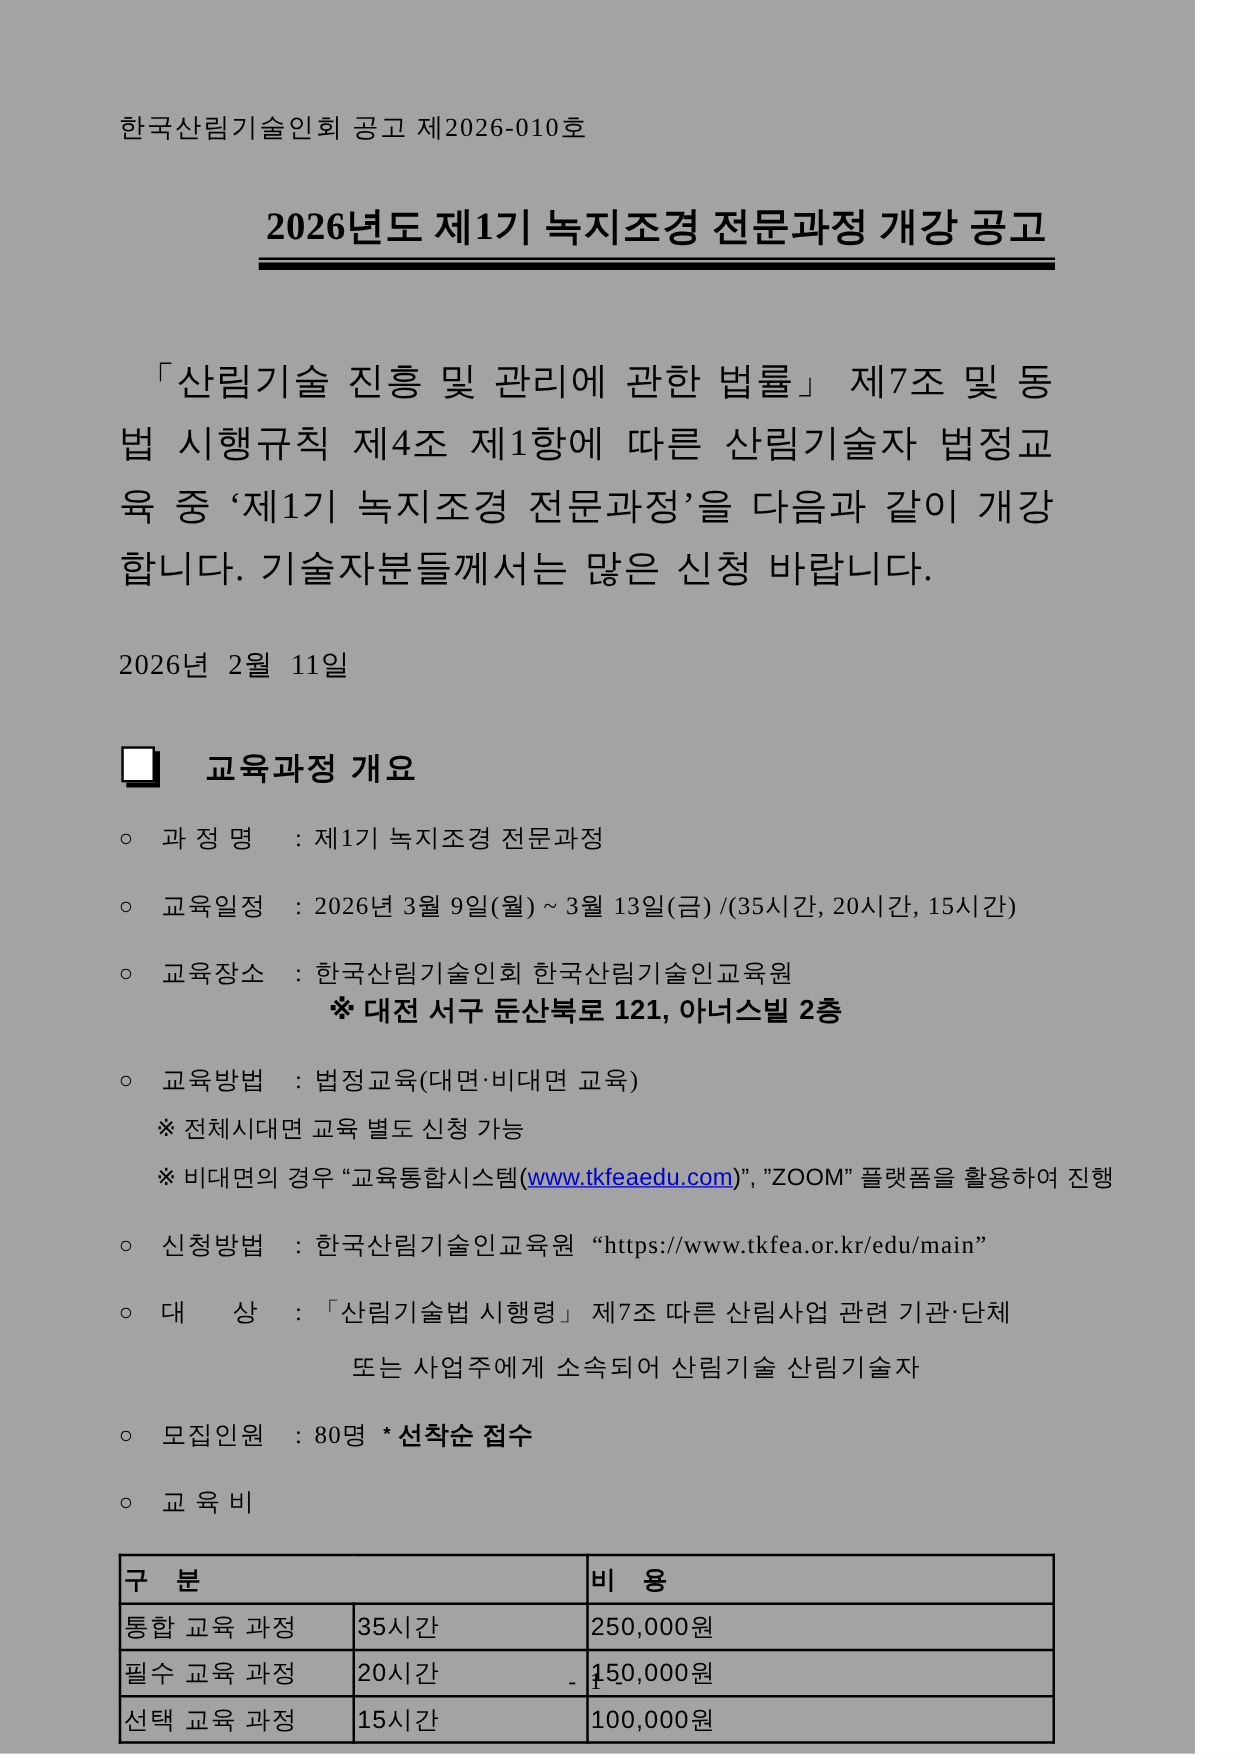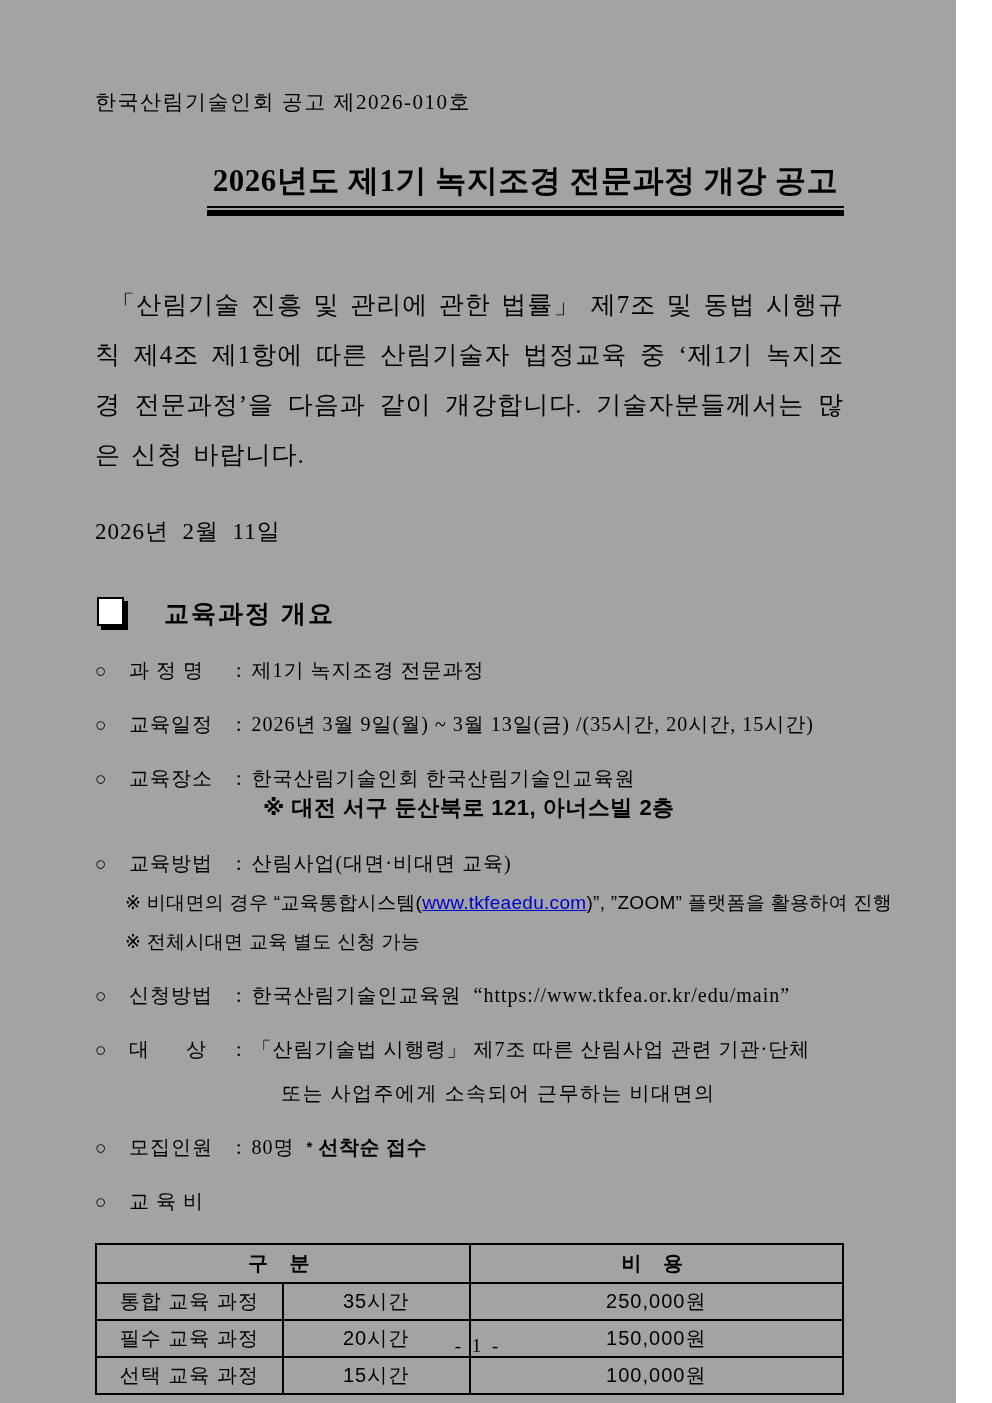--- a/index.html
+++ b/index.html
@@ -14,21 +14,21 @@
   }
   .doc-number { font-size:21px; letter-spacing:1.5px; }
   .title-row { text-align:right; margin-top:44px; }
   .title-outer { display:inline-block; border-bottom:6px solid #000; padding-bottom:2px; }
   .title-inner {
     display:inline-block; border-bottom:2px solid #000;
     padding:0 6px 4px; font-size:31px; font-weight:bold; letter-spacing:0.5px;
     white-space:pre;
   }
   .intro {
-    margin:64px 0 0 0; font-size:25px; line-height:50px;
+    margin:64px 0 0 0; font-size:30px; line-height:50px;
     text-align:justify; text-indent:15px; letter-spacing:1px; word-spacing:3px;
   }
   .date-line { margin-top:36px; text-align:left; font-size:23px; white-space:pre; letter-spacing:1px; }
   .signature-line { margin-top:10px; text-align:right; font-size:25px; font-weight:bold; letter-spacing:6px; }
   .section-heading {
     margin-top:50px; display:flex; align-items:center;
     font-family:"Liberation Sans","DejaVu Sans",sans-serif;
     font-weight:700; font-size:25px; letter-spacing:2px;gap:22px;
   }
   .sq {
@@ -60,21 +60,21 @@
   }
   .bold-note {
     font-family:"Liberation Sans","DejaVu Sans",sans-serif;
     font-weight:700; font-size:20px; letter-spacing:0.5px;
   }
   .fee-table {
     width:100%; border-collapse:collapse; margin-top:28px;
     font-family:"Liberation Sans","DejaVu Sans",sans-serif;
     font-size:20px; table-layout:fixed;
   }
-  .fee-table td { border:2px solid #000; text-align:center; padding:4px 2px; letter-spacing:1px; }
+  .fee-table td { border:2px solid #000; padding:4px 2px; letter-spacing:1px; }
   .fee-table .th { font-weight:700; letter-spacing:8px; padding:5px 2px; }
   .col-a { width:25%; } .col-b { width:25%; } .col-c { width:50%; }
   .footer { position:absolute; left:0; right:0; bottom:46px; text-align:center; font-size:19px; letter-spacing:3px; }
 </style>
 </head>
 <body>
 
 <div class="page">
 
   <div class="doc-number">한국산림기술인회 공고 제2026-010호</div>
@@ -101,35 +101,35 @@
     <div class="item">
       <span class="bullet">○</span><span class="label">교육일정</span><span class="colon">:</span><span class="value">2026년 3월 9일(월) ~ 3월 13일(금) /(35시간, 20시간, 15시간)</span>
     </div>
 
     <div class="item">
       <span class="bullet">○</span><span class="label">교육장소</span><span class="colon">:</span><span class="value">한국산림기술인회 한국산림기술인교육원</span>
     </div>
     <div class="note-place">※ 대전 서구 둔산북로 121, 아너스빌 2층</div>
 
     <div class="item">
-      <span class="bullet">○</span><span class="label">교육방법</span><span class="colon">:</span><span class="value">산림사업(대면·비대면 교육)</span>
+      <span class="bullet">○</span><span class="label">교육방법</span><span class="colon">:</span><span class="value">법정교육(대면·비대면 교육)</span>
     </div>
+    <div class="note-method">※ 전체시대면 교육 별도 신청 가능</div>
     <div class="note-method">
       <span>※ 비대면의 경우 “교육통합시스템(</span><a class="link">www.tkfeaedu.com</a><span>)”, ”ZOOM” 플랫폼을 활용하여 진행</span>
     </div>
-    <div class="note-method">※ 전체시대면 교육 별도 신청 가능</div>
 
     <div class="item">
       <span class="bullet">○</span><span class="label">신청방법</span><span class="colon">:</span><span class="value">한국산림기술인교육원  “https://www.tkfea.or.kr/edu/main”</span>
     </div>
 
     <div class="item">
       <span class="bullet">○</span><span class="label">대      상</span><span class="colon">:</span><span class="value">「산림기술법 시행령」 제7조 따른 산림사업 관련 기관·단체</span>
     </div>
-    <div class="cont-line">또는 사업주에게 소속되어 근무하는 비대면의</div>
+    <div class="cont-line">또는 사업주에게 소속되어 산림기술 산림기술자</div>
 
     <div class="item">
       <span class="bullet">○</span><span class="label">모집인원</span><span class="colon">:</span><span class="value">80명</span><span class="star">*</span><span class="bold-note">선착순 접수</span>
     </div>
 
     <div class="item">
       <span class="bullet">○</span><span class="label">교 육 비</span>
     </div>
 
   </div>

